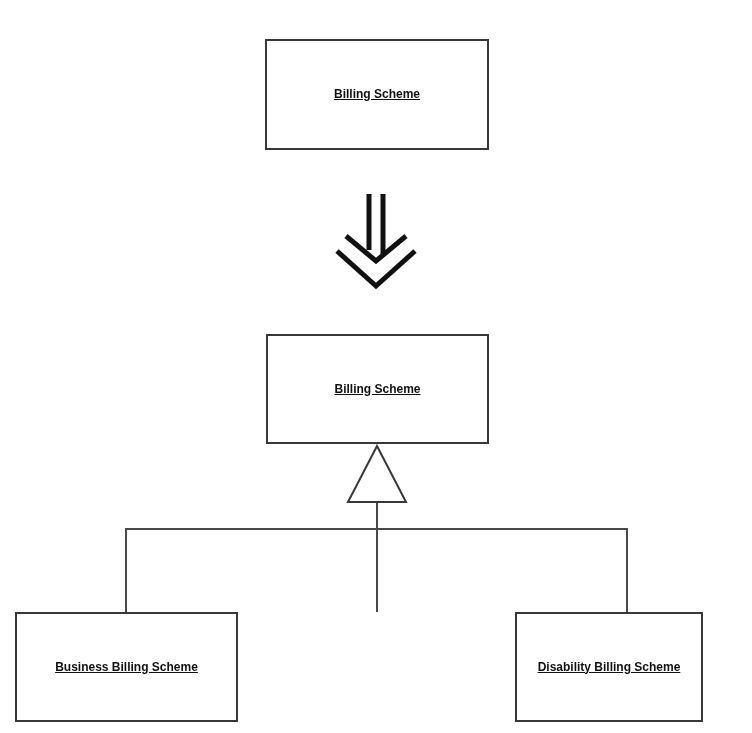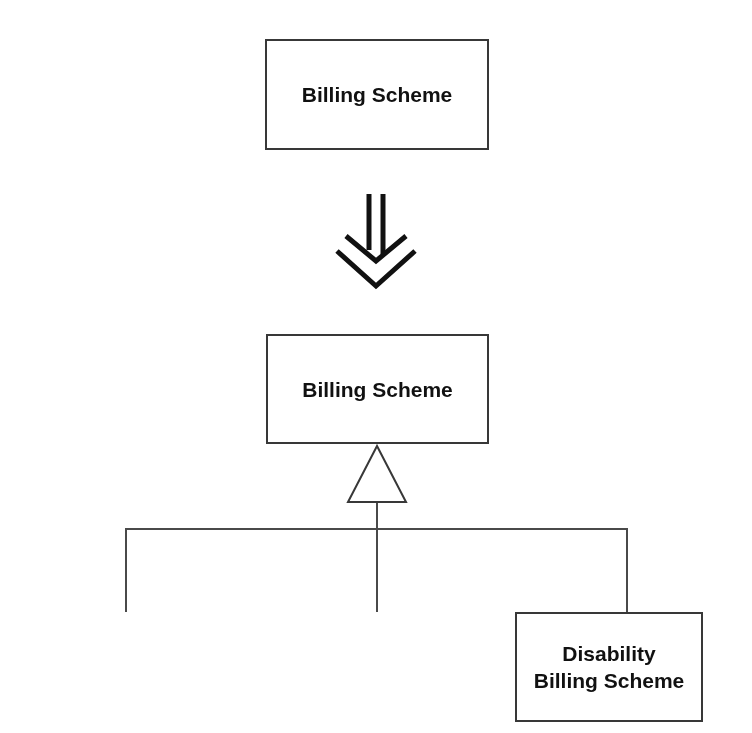--- a/index.html
+++ b/index.html
@@ -18,24 +18,25 @@
   .uml-box {
     position: absolute;
     box-sizing: border-box;
     background: #ffffff;
     border: 2px solid #383838;
     display: flex;
     align-items: center;
     justify-content: center;
     text-align: center;
     font-weight: bold;
-    font-size: 21px;
+    font-size: 12px;
     line-height: 27px;
     color: #111111;
     padding: 16px 14px;
+    text-decoration: underline;
   }
   #box-before  { left: 265px; top: 39px;  width: 224px; height: 111px; }
   #box-after   { left: 266px; top: 334px; width: 223px; height: 110px; }
   #box-sub-0   { left: 15px;  top: 612px; width: 223px; height: 110px; }
   #box-sub-1   { left: 266px; top: 612px; width: 223px; height: 110px; }
   #box-sub-2   { left: 515px; top: 612px; width: 188px; height: 110px; align-items: center; }
   .diagram-svg {
     position: absolute;
     left: 0;
     top: 0;
@@ -68,19 +69,22 @@
   </svg>
 
   <div class="uml-box" id="box-before">
     <span>Billing Scheme</span>
   </div>
 
   <div class="uml-box" id="box-after">
     <span>Billing Scheme</span>
   </div>
 
+  <div class="uml-box" id="box-sub-0">
+    <span>Business Billing Scheme</span>
+  </div>
 
 
   <div class="uml-box" id="box-sub-2">
     <span>Disability Billing Scheme</span>
   </div>
 
 </div>
 
 </body></html>

